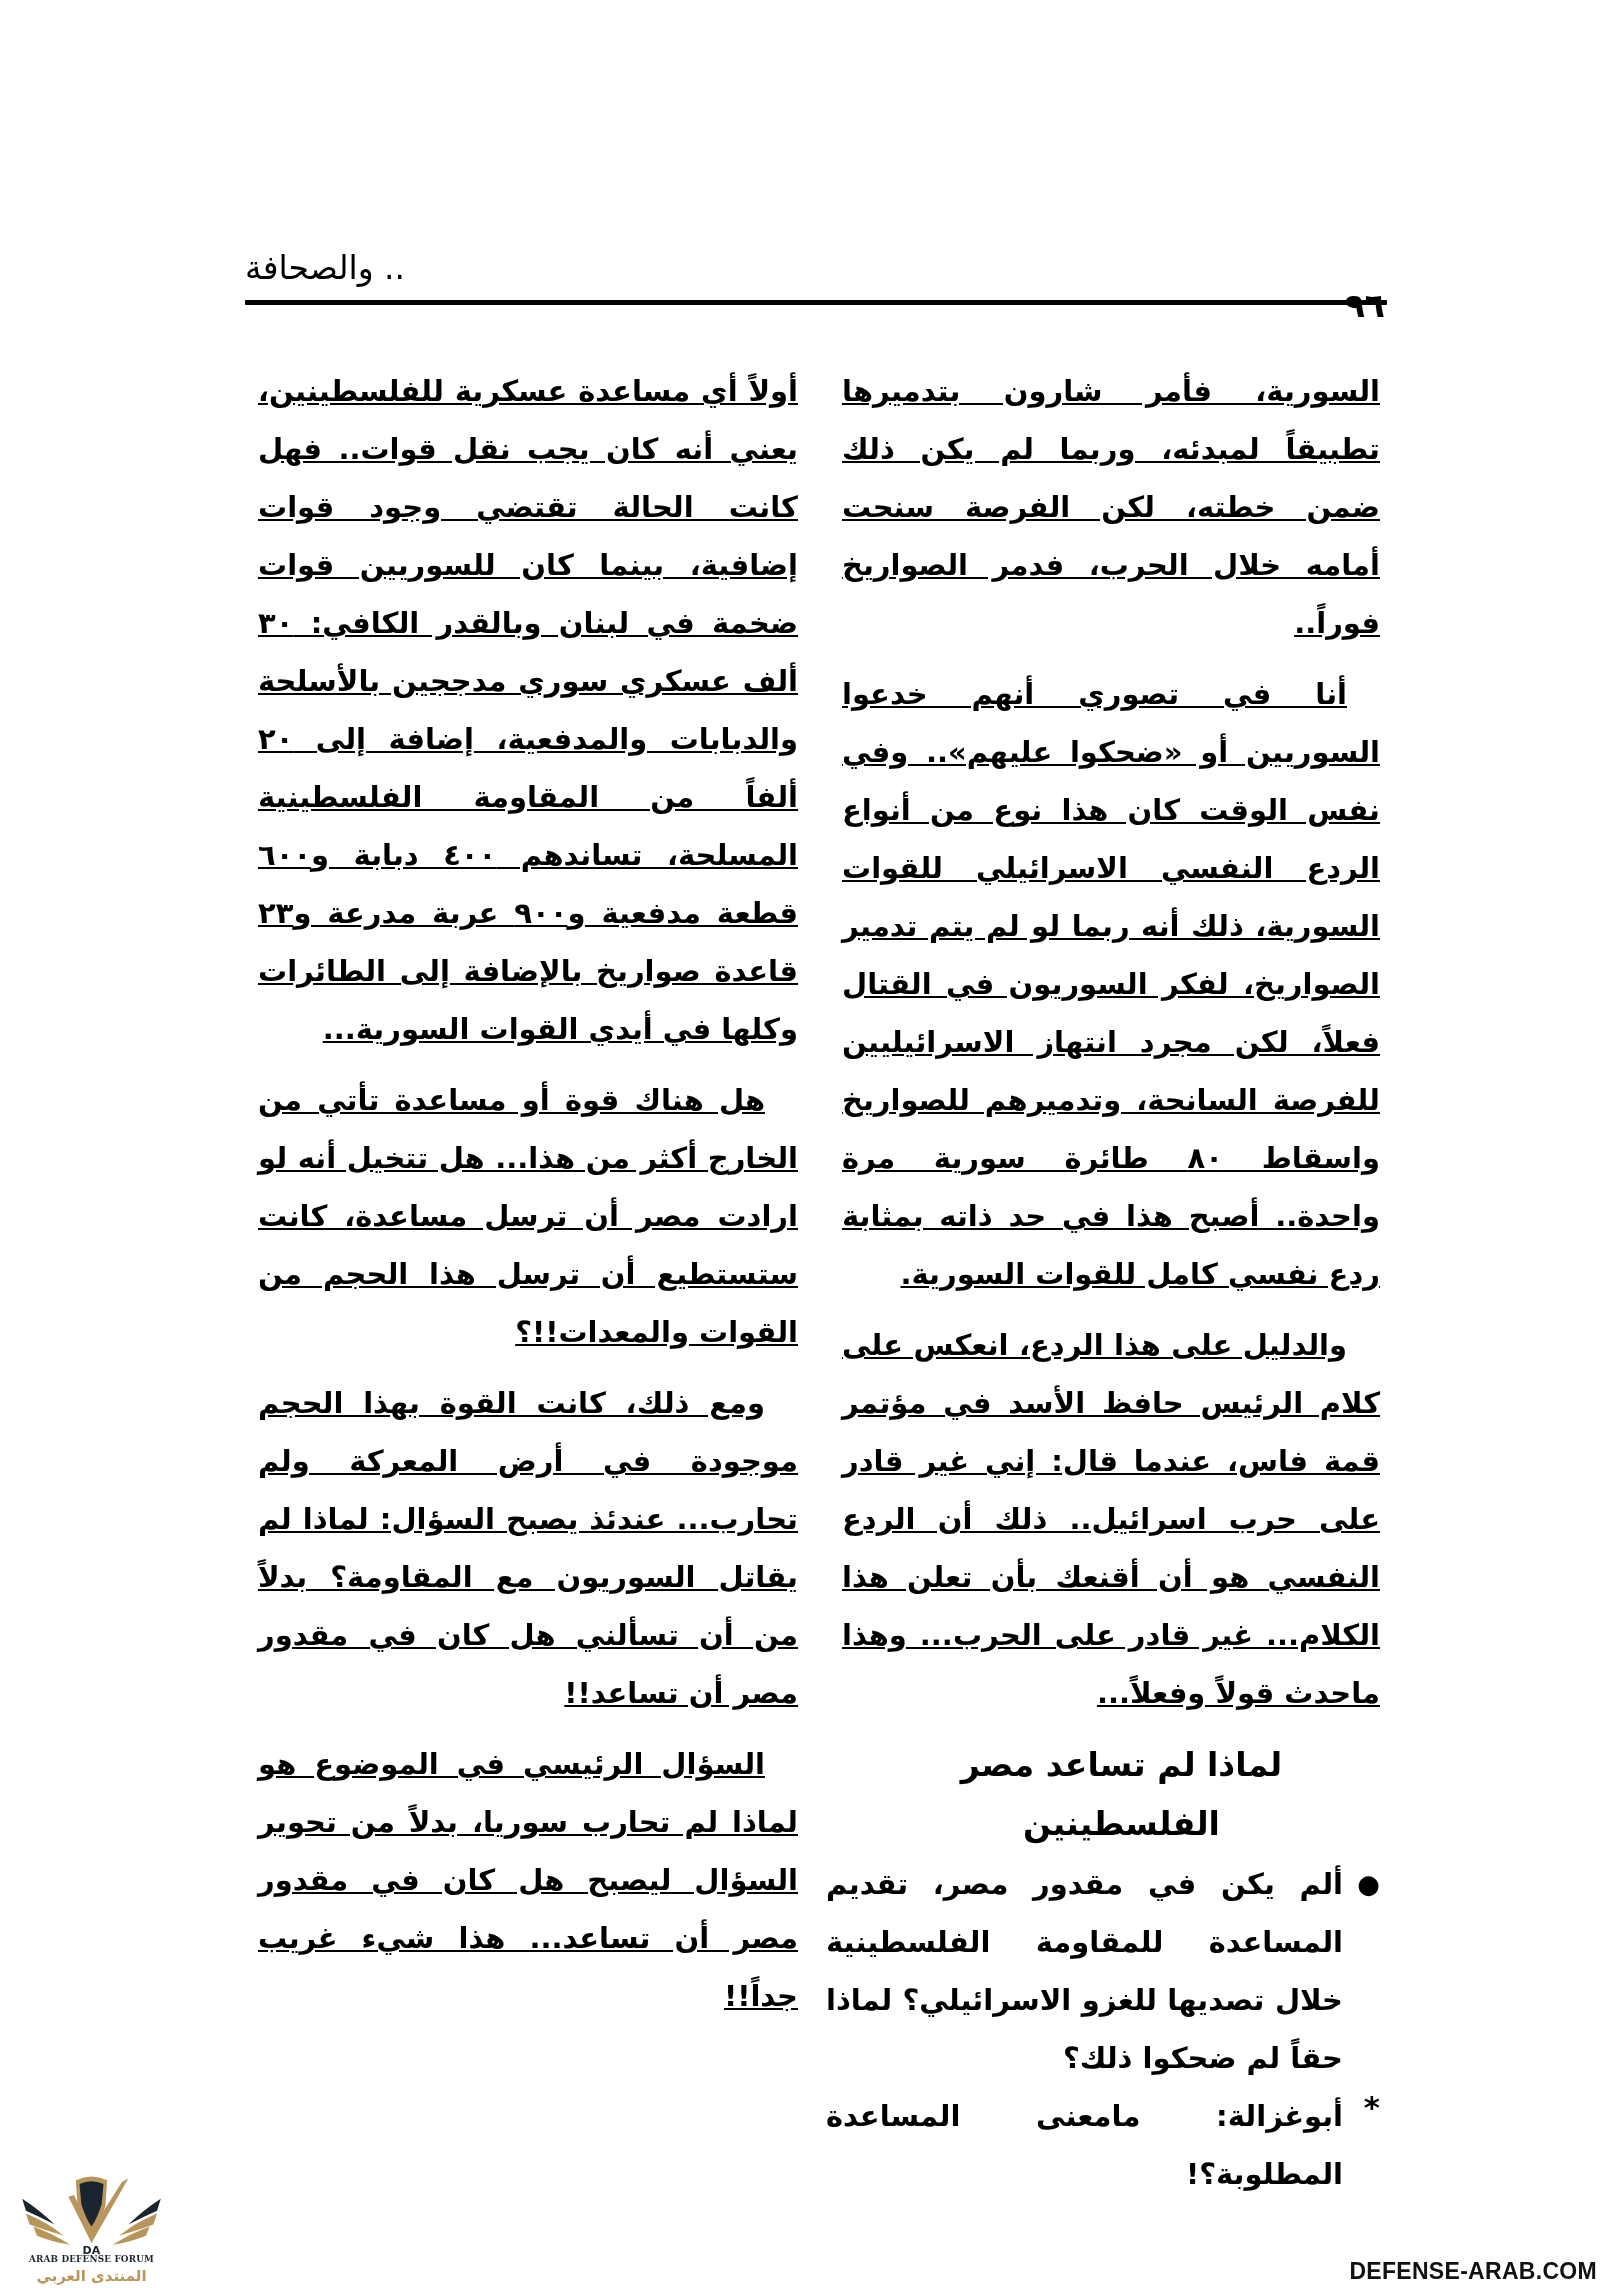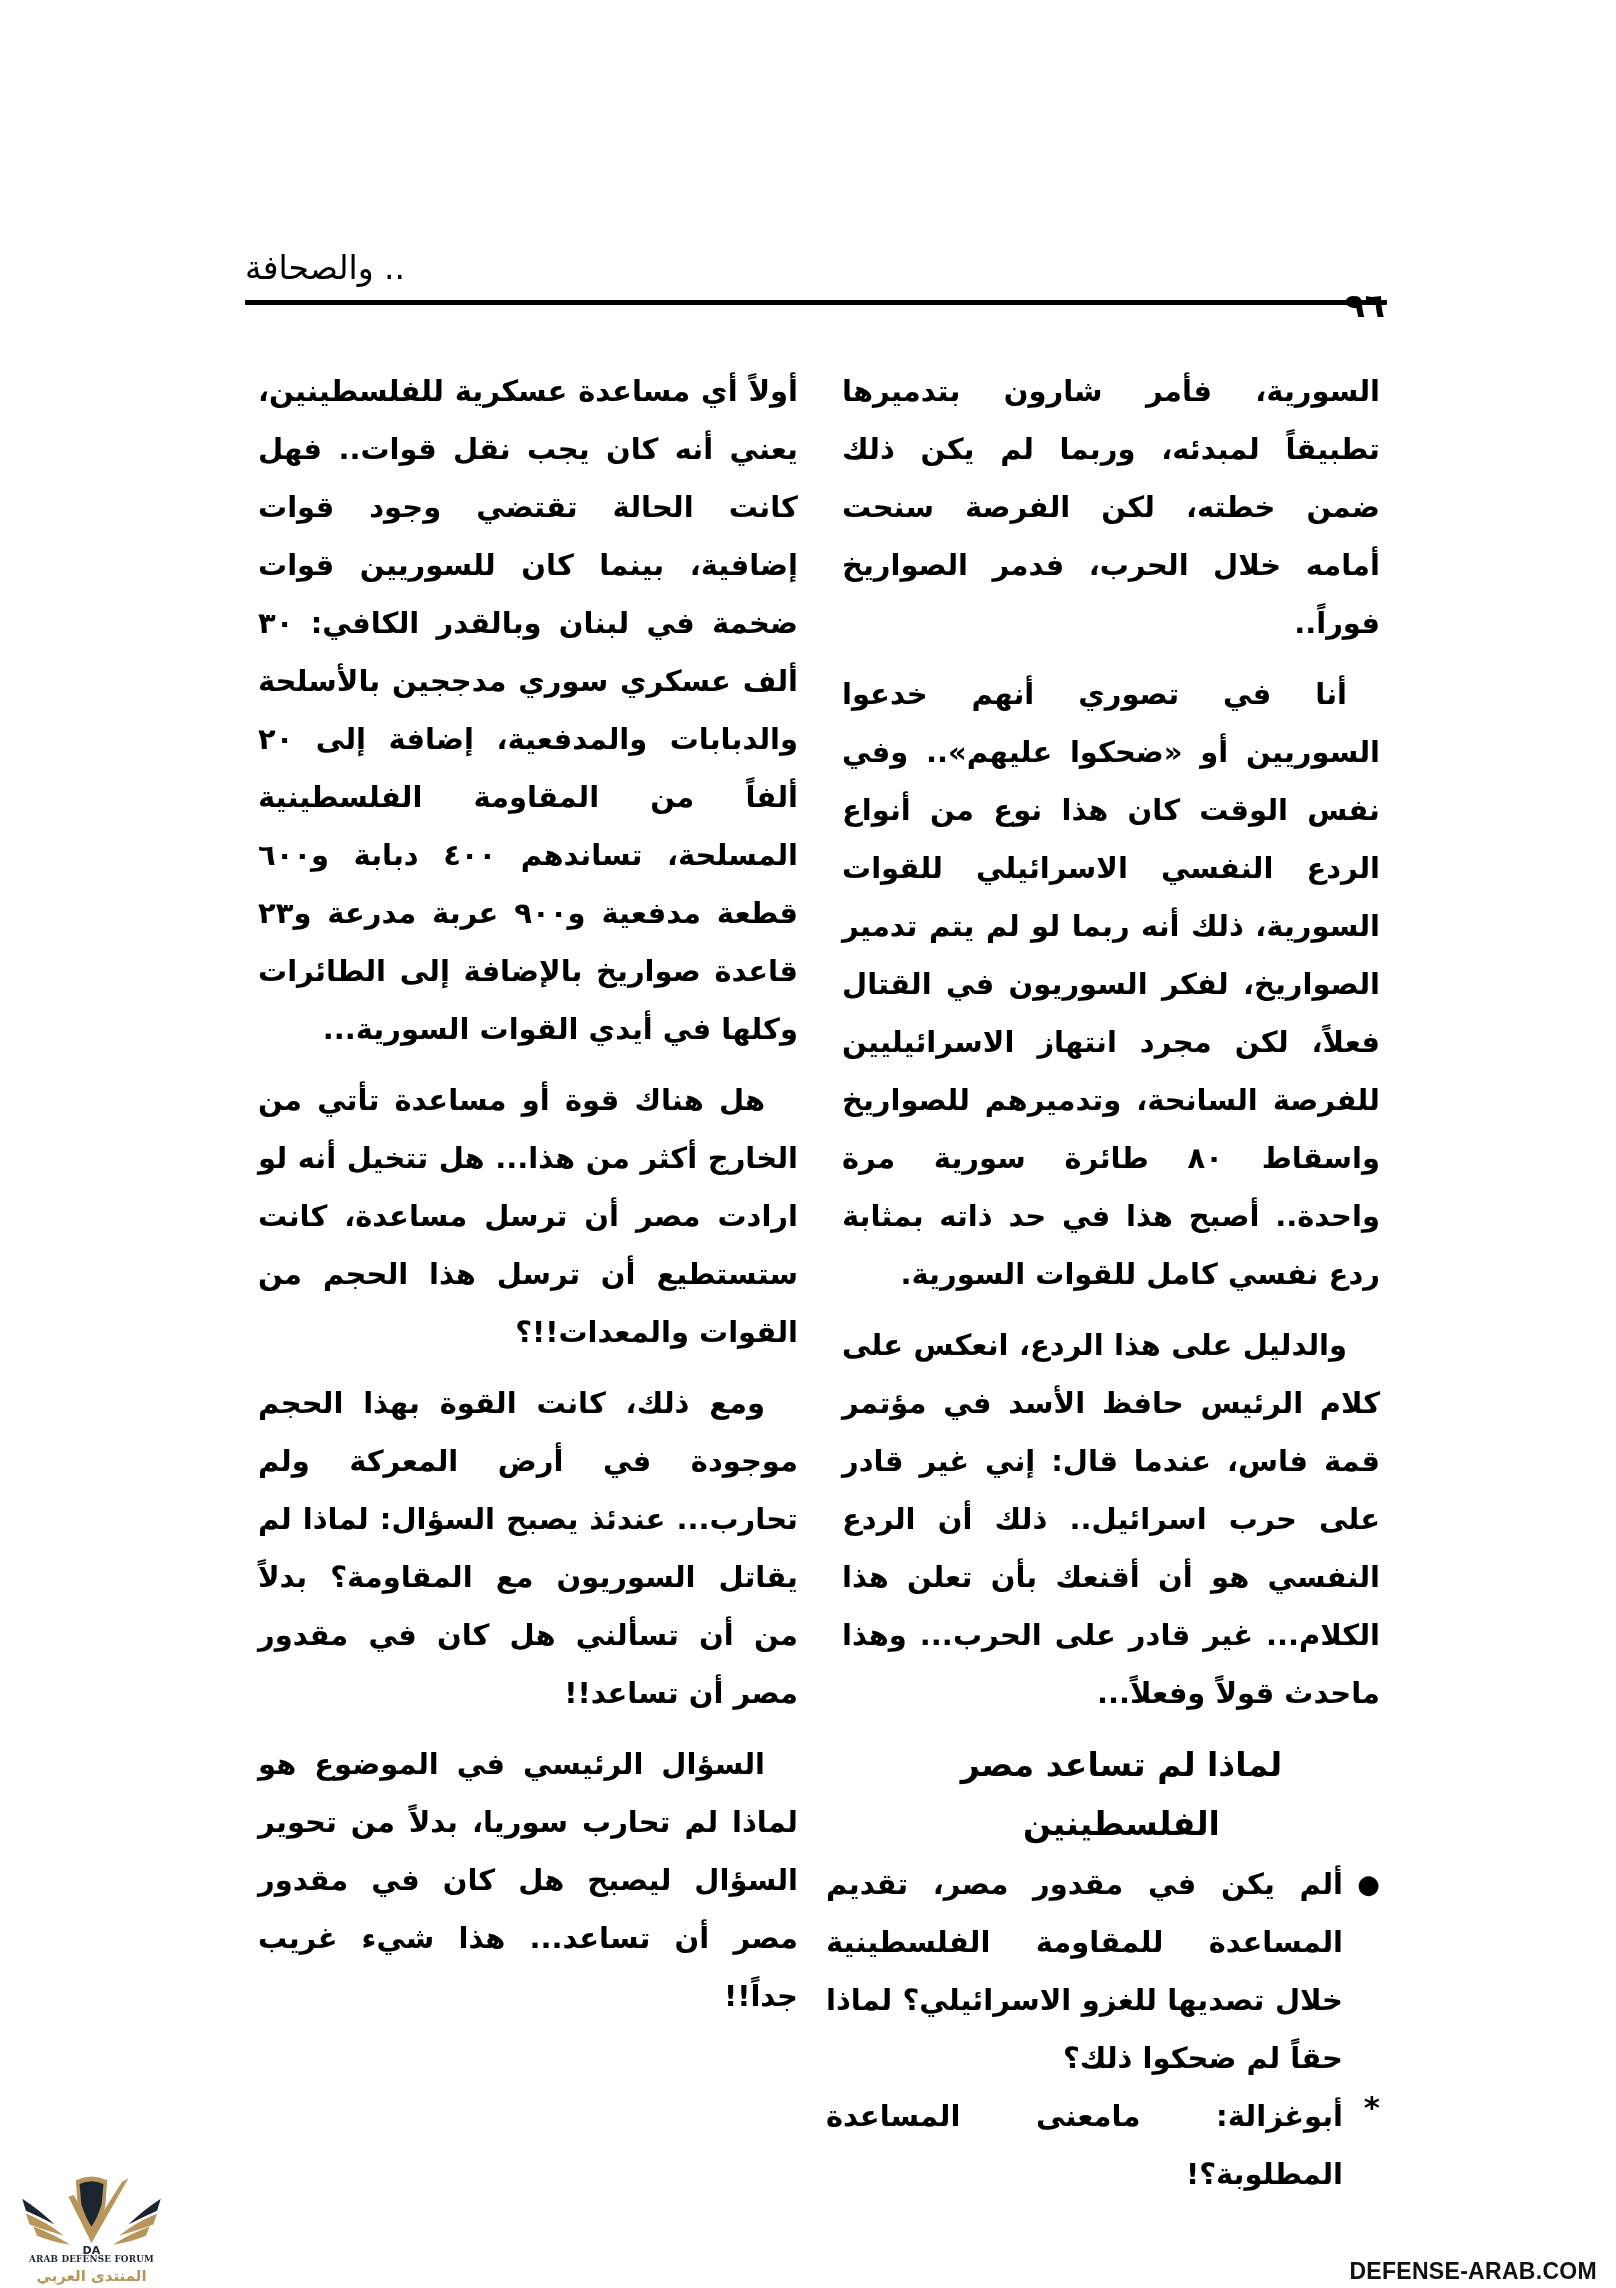--- a/index.html
+++ b/index.html
@@ -56,20 +56,21 @@
       text-align: justify;
       font-size: 29px;
       font-weight: bold;
       line-height: 58px;
     }
     .column.right { left: 826px; width: 554px; }
     .column.left  { left: 242px; width: 556px; }
     .para {
       margin: 0 0 13px 16px;
       text-align-last: right;
+      text-decoration: underline;
     }
     .para.indent { text-indent: 33px; }
     .section-heading {
       font-size: 33px;
       font-weight: bold;
       text-align: center;
       margin: 3.7px 0 1.8px 0;
       line-height: 59px;
       padding-left: 37px;
     }

